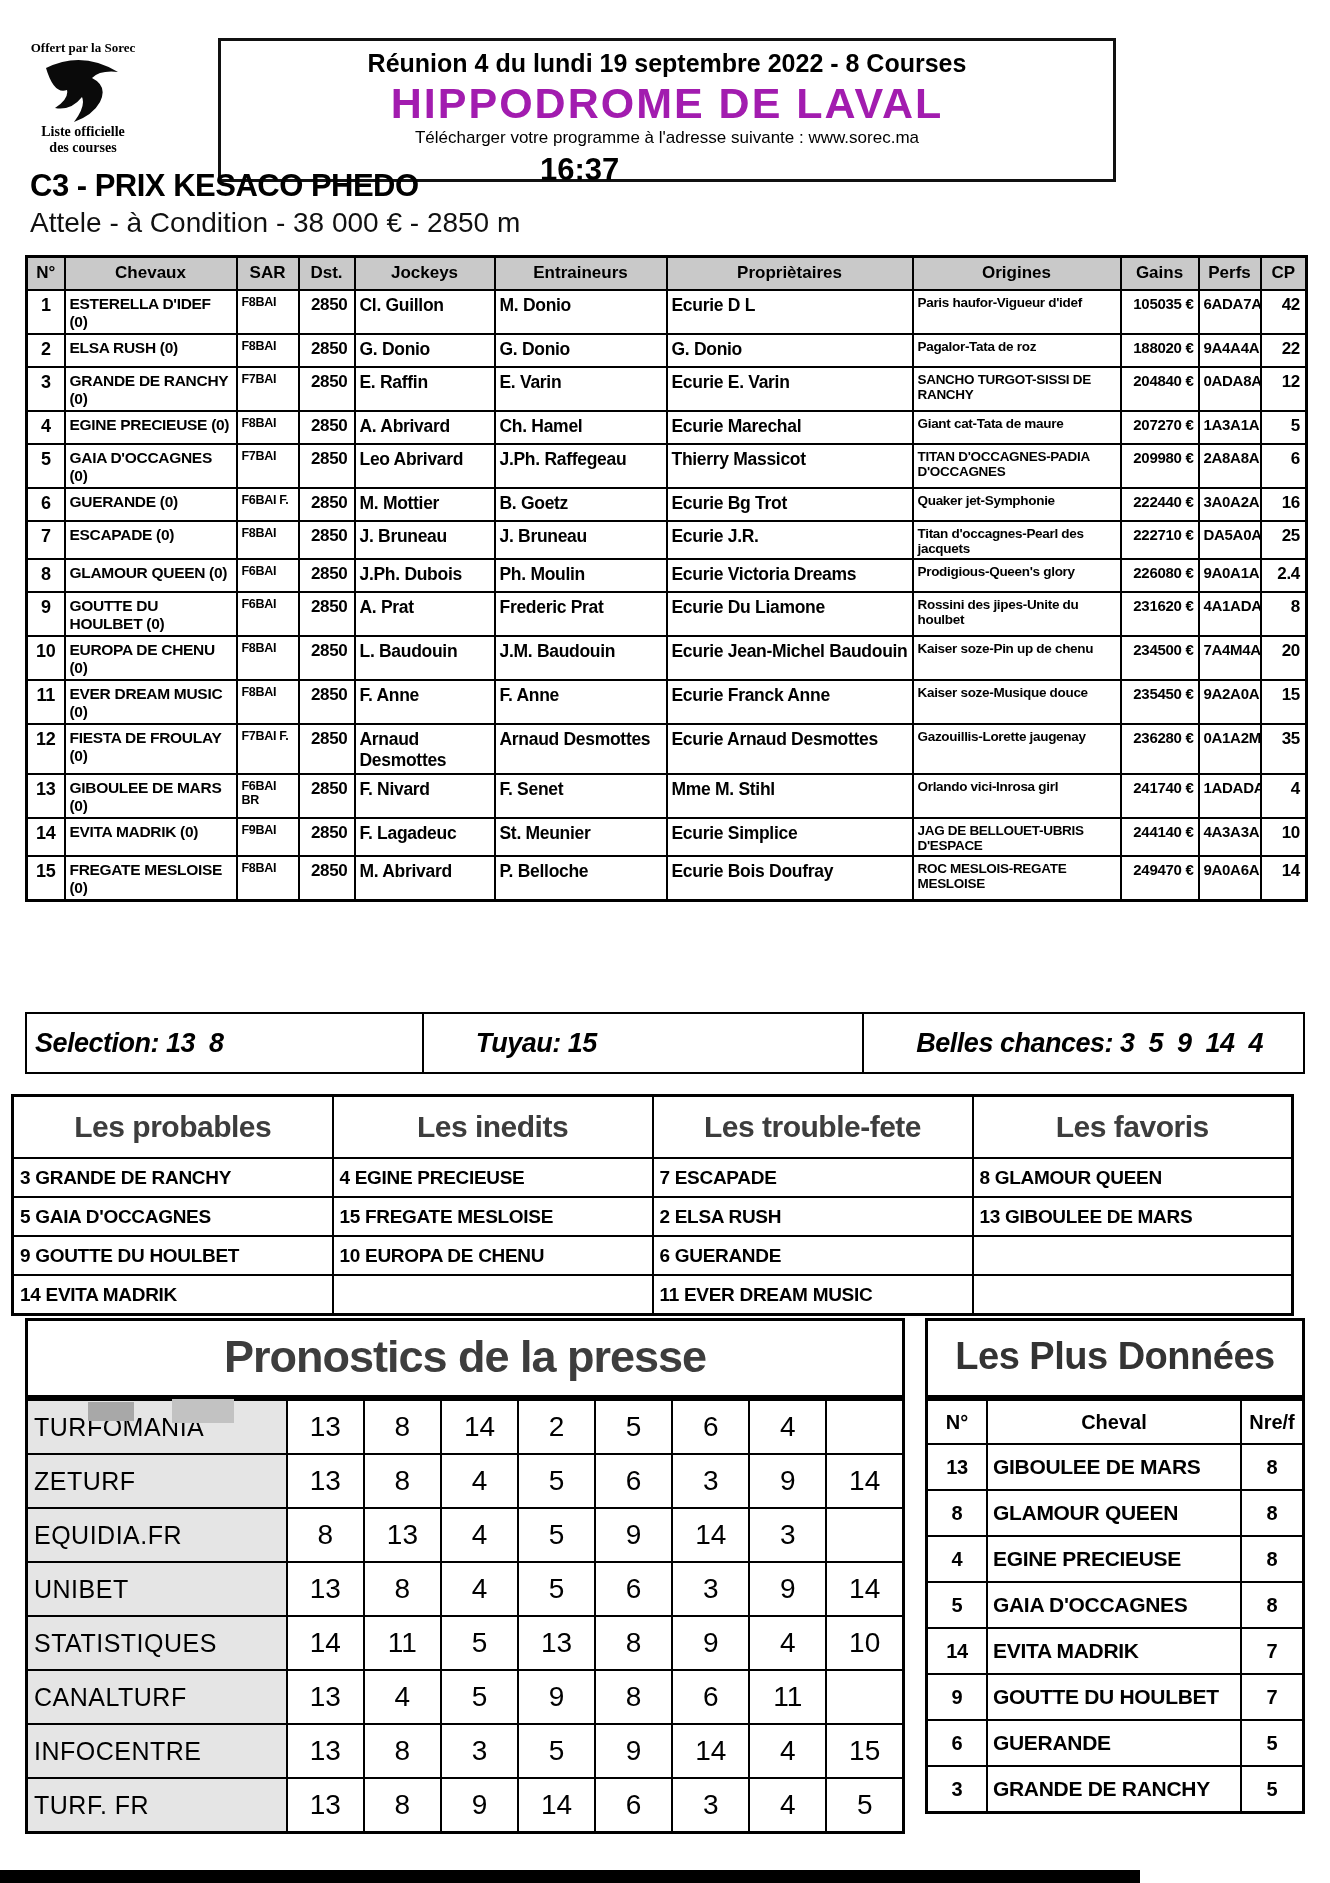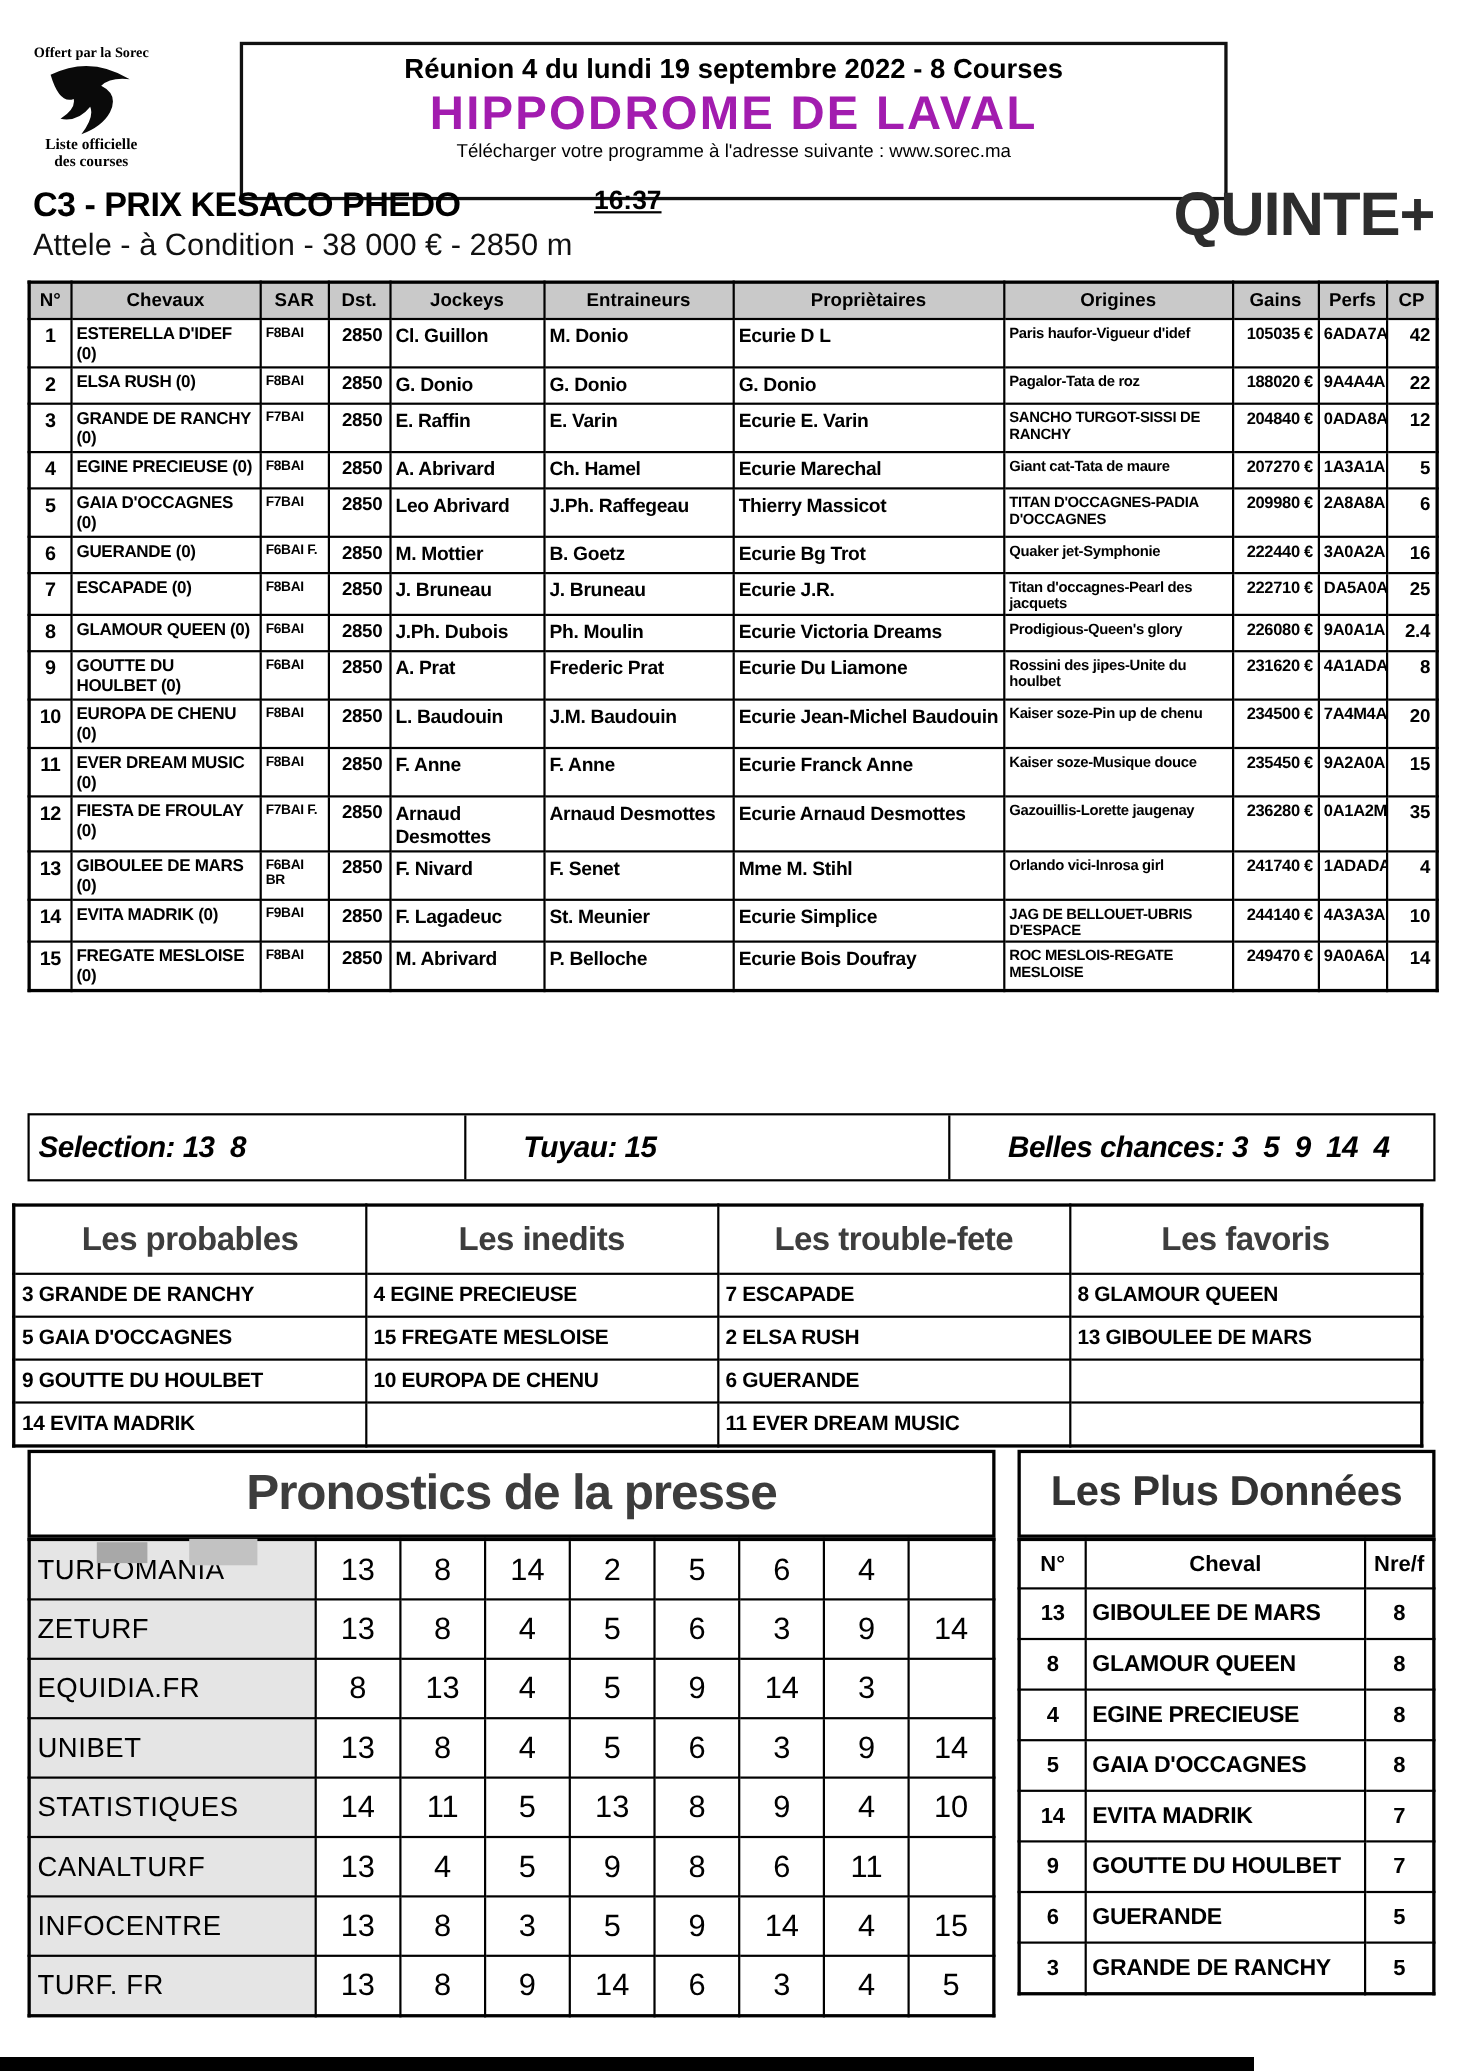--- a/index.html
+++ b/index.html
@@ -11,21 +11,21 @@
   .logo .l-bot{font-family:"Liberation Serif",serif;font-weight:bold;font-size:14px;line-height:16px;}
   .logo svg{display:block;margin:2px auto 0;}
   
   .hdrbox{position:absolute;left:218px;top:38px;width:898px;height:144px;border:3px solid #111;
           box-sizing:border-box;text-align:center;}
   .hdr1{font-size:25px;font-weight:bold;margin-top:8px;}
   .hdr2{font-size:43px;font-weight:bold;letter-spacing:2px;line-height:46px;margin-top:2px;color:#a21caf;}
   .hdr3{font-size:17px;margin-top:2px;}
   
   .racetitle{position:absolute;left:30px;top:168px;font-size:31px;font-weight:bold;letter-spacing:-0.5px;}
-  .racetime{position:absolute;left:540px;top:169px;font-size:24px;font-weight:bold;text-decoration:underline;}
+  .racetime{position:absolute;left:540px;top:152px;font-size:31px;font-weight:bold;}
   .quinte{position:absolute;right:26px;top:162px;font-size:56px;font-weight:800;color:#2d2d2d;letter-spacing:-1px;}
   .conds{position:absolute;left:30px;top:207px;font-size:28px;color:#111;}
   
   table{border-collapse:collapse;table-layout:fixed;}
   .runners{position:absolute;left:25px;top:255px;width:1280px;border:3px solid #000;}
   .runners th{background:#c9c9c9;border:2px solid #000;font-size:17px;font-weight:bold;padding:5px 2px;}
   .runners td{border:2px solid #000;padding:4px 4px 2px;font-weight:bold;vertical-align:top;
               overflow:hidden;letter-spacing:-0.3px;}
   .runners td.c-num{text-align:center;font-size:18px;}
   .runners td.c-horse{font-size:15.5px;}
@@ -87,21 +87,20 @@
   </div>
 
   <div class="hdrbox">
     <div class="hdr1">Réunion 4 du lundi 19 septembre 2022 - 8 Courses</div>
     <div class="hdr2">HIPPODROME DE LAVAL</div>
     <div class="hdr3">Télécharger votre programme à l'adresse suivante : www.sorec.ma</div>
   </div>
 
   <div class="racetitle">C3 -  PRIX KESACO PHEDO</div>
   <div class="racetime">16:37</div>
-  <div class="quinte">QUINTE+</div>
   <div class="conds">Attele - à Condition - 38 000 € - 2850 m</div>
 
   <table class="runners">
     <colgroup>
       <col style="width:38px">
         <col style="width:172px">
         <col style="width:62px">
         <col style="width:56px">
       <col style="width:140px">
         <col style="width:172px">

